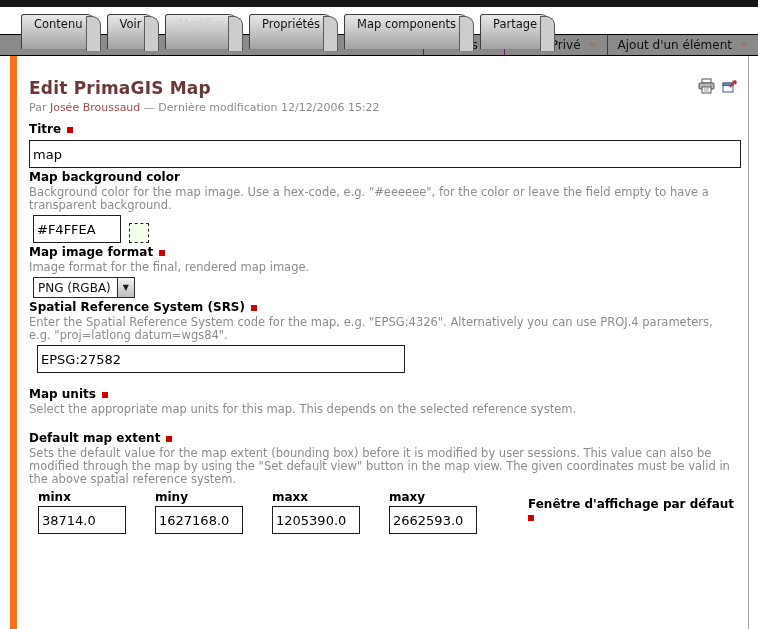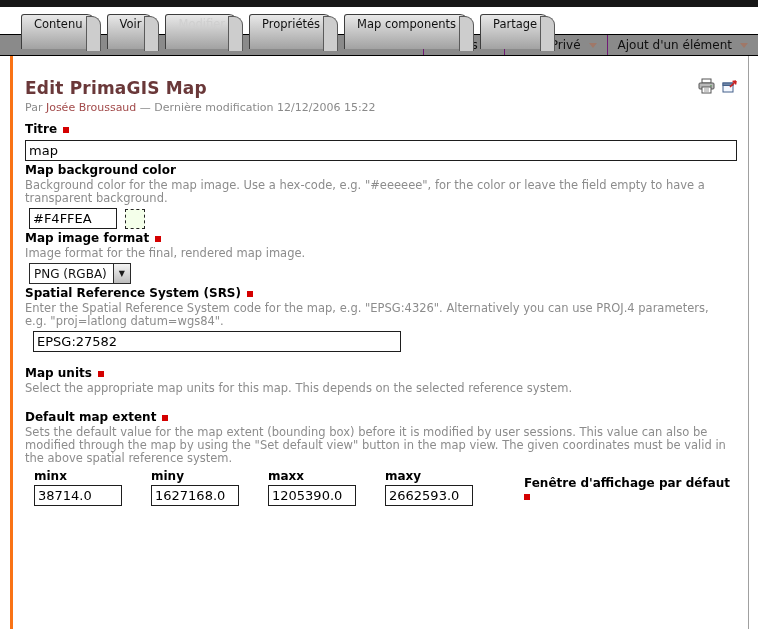--- a/index.html
+++ b/index.html
@@ -22,35 +22,35 @@
   .action-bar { position:absolute; top:34px; left:0; width:758px; height:22px; background:#8a8a8a;
                 border-top:1px solid #000; border-bottom:1px solid #000;
                 display:flex; justify-content:flex-end; align-items:stretch; z-index:2; }
   .menu-item { display:flex; align-items:center; padding:0 10px; border-left:1px solid #701a75;
                font-size:12px; color:#101010; cursor:pointer; white-space:nowrap; }
   .menu-caret { width:0; height:0; border-left:4px solid transparent; border-right:4px solid transparent;
                 border-top:5px solid #a07868; margin-left:8px; }
 
   
   .content { position:absolute; top:56px; left:10px; width:739px; height:573px; background:#fff;
-             border-left:3px solid #f97316; border-right:1px solid #a0a0a0; padding:22px 14px 0 12px; }
+             border-left:7px solid #f97316; border-right:1px solid #a0a0a0; padding:22px 14px 0 12px; }
 
   .doc-actions { position:absolute; top:22px; right:10px; display:flex; gap:7px; }
   .doc-actions svg { display:block; cursor:pointer; }
 
   .page-title { font-size:17px; font-weight:bold; color:#6a3839; letter-spacing:0.2px; }
   .byline { font-size:11px; color:#8a8a8a; margin-top:3px; margin-bottom:8px; }
   .byline .author { color:#a24a4a; }
 
   .field-label { font-size:12px; font-weight:bold; color:#000; margin-top:2px; }
   .req { display:inline-block; width:6px; height:6px; background:#d40000; margin-left:6px; vertical-align:middle; }
   .field-desc { font-size:11.5px; color:#8c8c8c; line-height:13px; margin-top:2px; width:708px; }
 
   input.text { border:1px solid #1e1e1e; background:#fff; font-family:"DejaVu Sans","Liberation Sans",sans-serif;
-               font-size:13px; color:#000; padding:1px 3px; height:21px; }
+               font-size:13px; color:#000; padding:1px 3px; height:28px; }
   .title-input { width:712px; height:28px; font-size:20px; margin-top:4px; padding-left:4px; }
 
   .bgcolor-row { display:flex; align-items:flex-end; gap:8px; margin-top:3px; margin-left:4px; }
   .bgcolor-input { width:88px; }
   .swatch { width:20px; height:20px; border:1px dashed #222; }
 
   
   .select { display:inline-flex; margin-top:3px; margin-left:4px; height:21px; border:1px solid #2a2a2a;
             background:#fff; cursor:pointer; }
   .select .sel-text { font-size:12px; color:#111; padding:3px 6px 0 4px; min-width:80px; }

